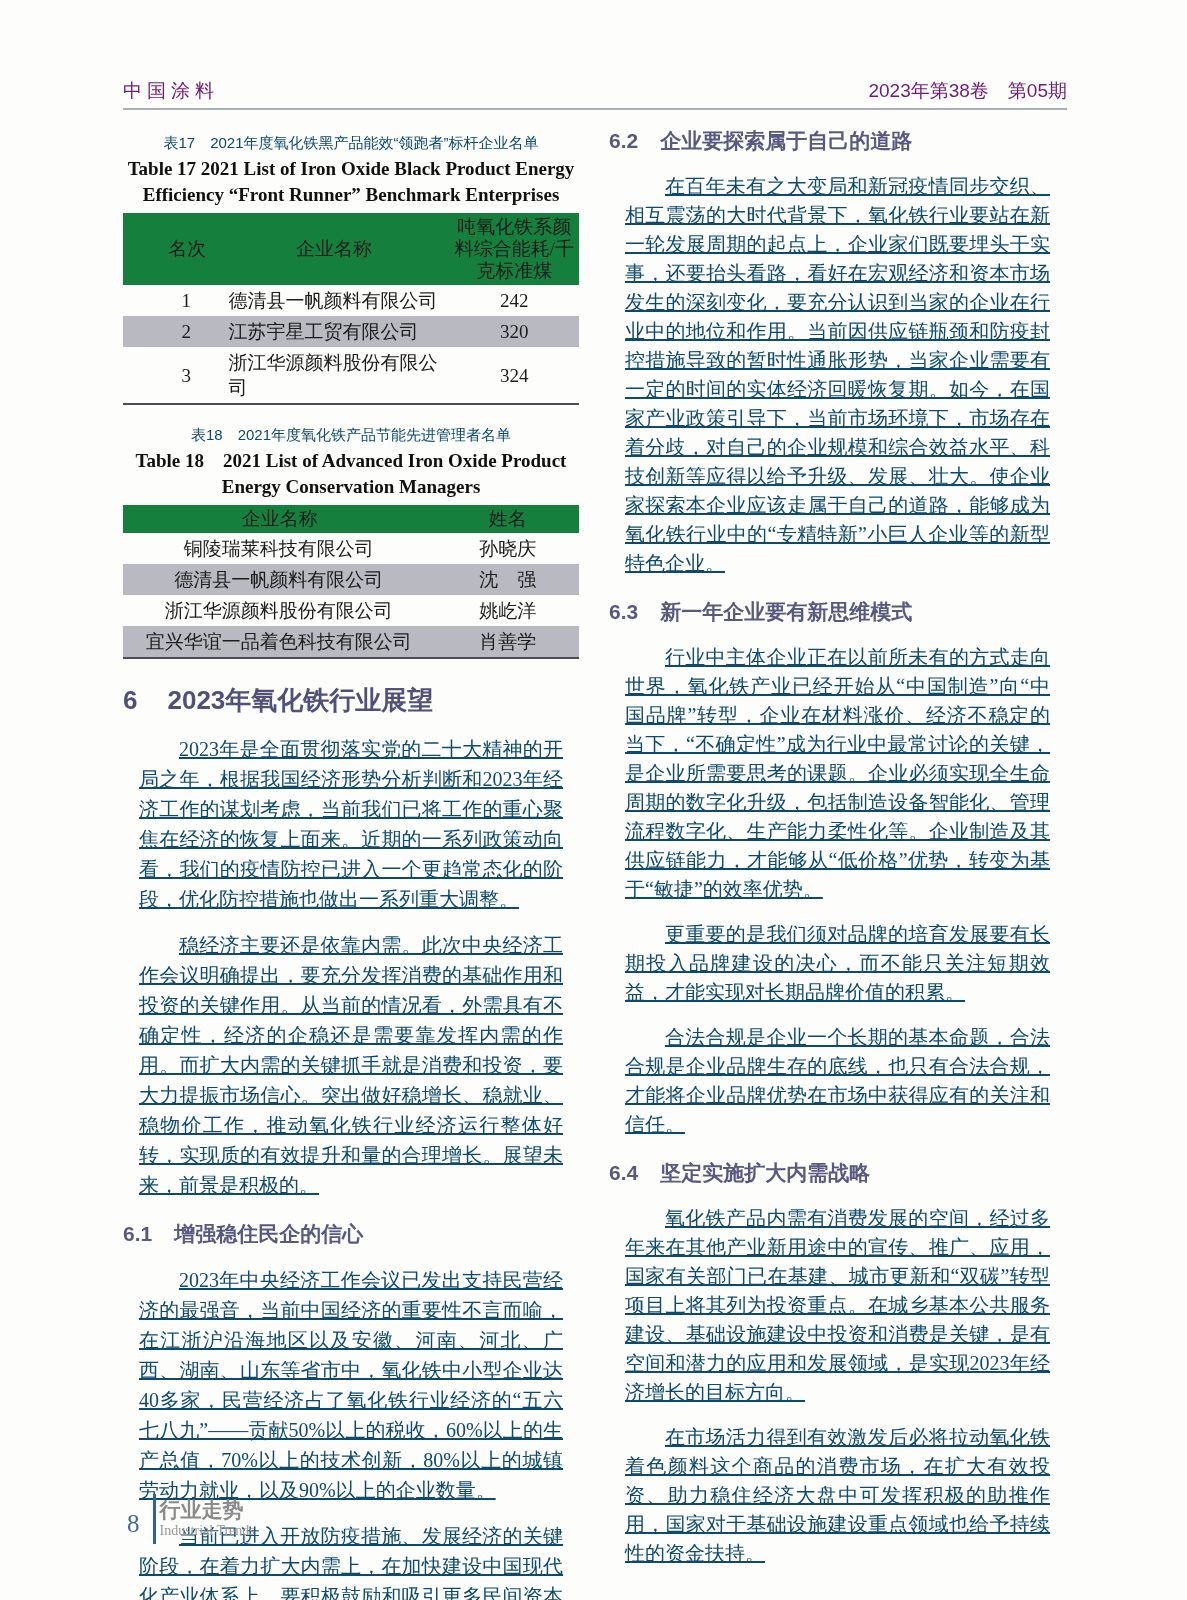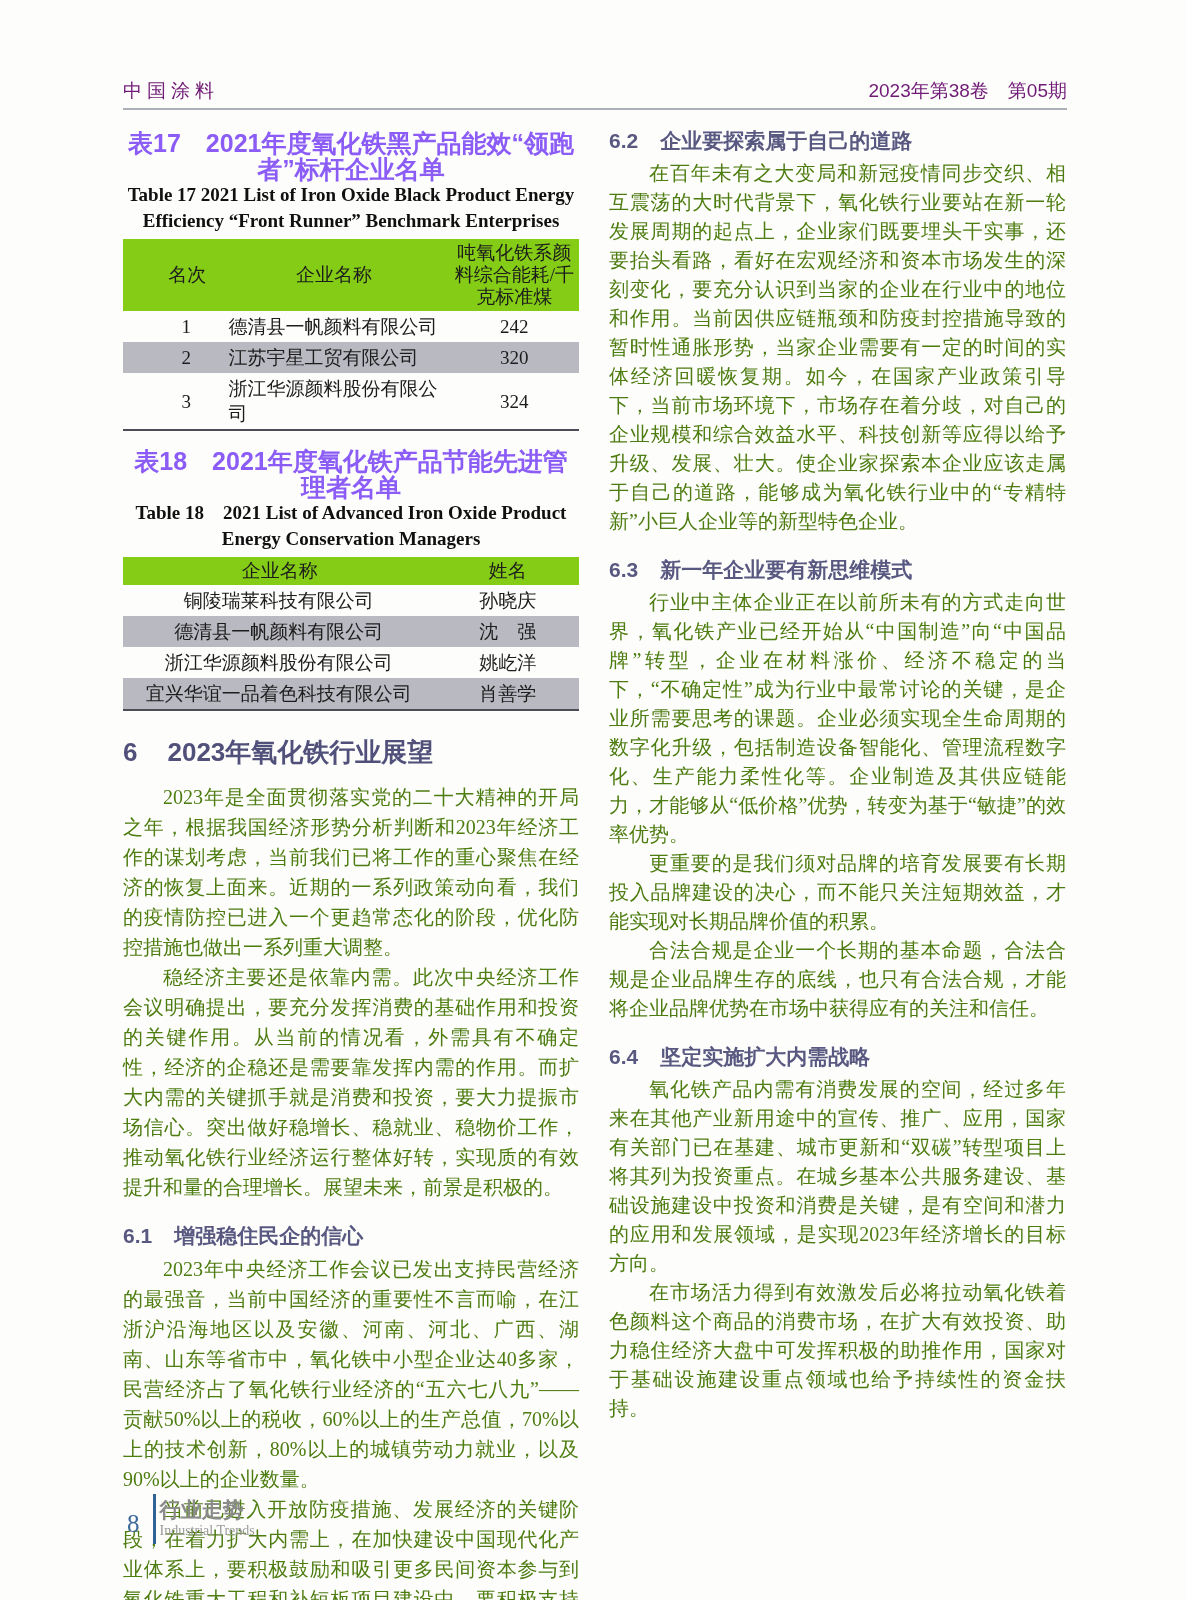--- a/index.html
+++ b/index.html
@@ -17,29 +17,29 @@
     font-family:"Liberation Sans","DejaVu Sans",sans-serif;
     color:#701a75; font-size:19px;
   }
   .journal-name { letter-spacing:5px; }
   
   .col-left  { position:absolute; left:123px; top:130px; width:456px; }
   .col-right { position:absolute; left:609px; top:126px; width:457px; }
   
   .tbl-title-cn {
     font-family:"Liberation Sans","DejaVu Sans",sans-serif;
-    font-weight:bold; font-size:25px; line-height:26px; text-align:center; color:#8b5cf6;
+    font-weight:normal; font-size:15px; line-height:26px; text-align:center; color:#0c4a6e;
   }
   .tbl-title-en { font-weight:bold; font-size:19px; line-height:26px; text-align:center; color:#101010; }
   table.data-table {
     border-collapse:collapse; width:100%; margin-top:5px; font-size:19px; color:#1c1c1c;
     border-bottom:2px solid #4c4c56;
   }
   table.data-table th {
-    background:#84cc16; font-weight:normal; text-align:center;
+    background:#15803d; font-weight:normal; text-align:center;
     padding:3px 4px; line-height:22px; vertical-align:middle;
   }
   table.data-table td { padding:3px 6px; line-height:25px; vertical-align:middle; }
   tr.shaded td { background:#b9b9c2; }
   .t17 .c-rank  { width:60px; text-align:center;padding-left:37px; }
   .t17 .c-comp  { width:256px; text-align:left; padding-left:10px; }
   .t17 .c-val   { width:136px; text-align:center; }
   .t18 .c-comp  { width:318px; text-align:center; padding-left:4px; }
   .t18 .c-name  { width:135px; text-align:center; }
   .tbl-gap { height:17px; }
@@ -53,22 +53,22 @@
   .h-main .h-num { margin-right:30px; }
   .h-sub {
     display:flex; align-items:baseline;
     font-family:"Liberation Sans","DejaVu Sans",sans-serif;
     font-weight:bold; font-size:21px; color:#585880;
     margin:19px 0 3px 0; line-height:30px;
   }
   .h-sub .h-num { margin-right:22px; }
   
   p.body {
-    margin:0; text-indent:2em; text-align:justify;
-    font-size:20px; line-height:30px; color:#4d7c0f;
+    margin:16px; text-indent:2em; text-align:justify;
+    font-size:20px; line-height:30px; color:#0c4a6e;text-decoration:underline;
   }
   .col-right p.body { line-height:29px; }
   
   .page-footer {
     position:absolute; left:127px; top:1494px; height:50px;
     display:flex; align-items:stretch;
   }
   .pf-num {
     align-self:center; padding-top:10px; margin-right:13px;
     color:#3e6b9c; font-size:25px; font-family:"Liberation Serif",serif;

